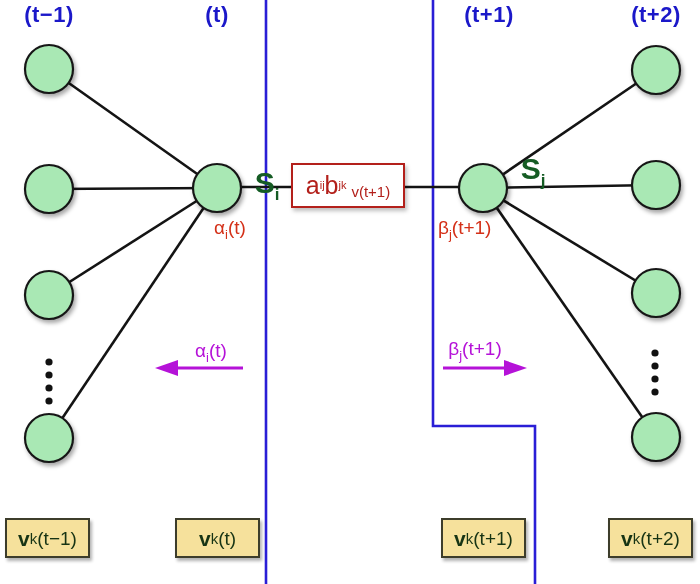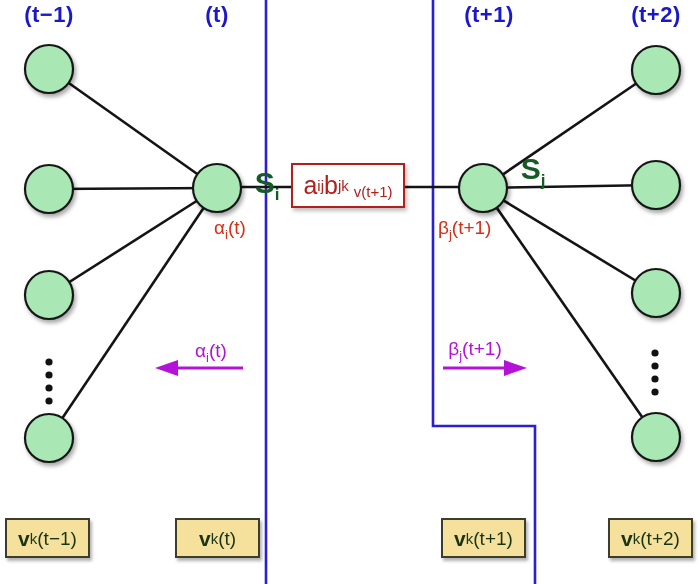--- a/index.html
+++ b/index.html
@@ -54,21 +54,21 @@
     background: #ffffff;
     border: 2.5px solid var(--transition-red, #b3201b);
     color: var(--transition-red, #b3201b);
     display: flex; align-items: center; justify-content: center;
     box-shadow: 2px 3px 4px rgba(0,0,0,0.25);
     box-sizing: border-box;
     white-space: nowrap;
     line-height: 1;
   }
   .tbox .big { font-size: 25px; }
-  .tbox sub  { font-size: 15px; }
+  .tbox sub  { font-size: 11px; }
   .tbox .vfac { font-size: 15px; margin-left: 5px; position: relative; top: 6px; }
 
   
   .red-label {
     position: absolute;
     color: var(--message-red, #d43018);
     font-size: 19px;
     white-space: nowrap;
     line-height: 1;
   }

